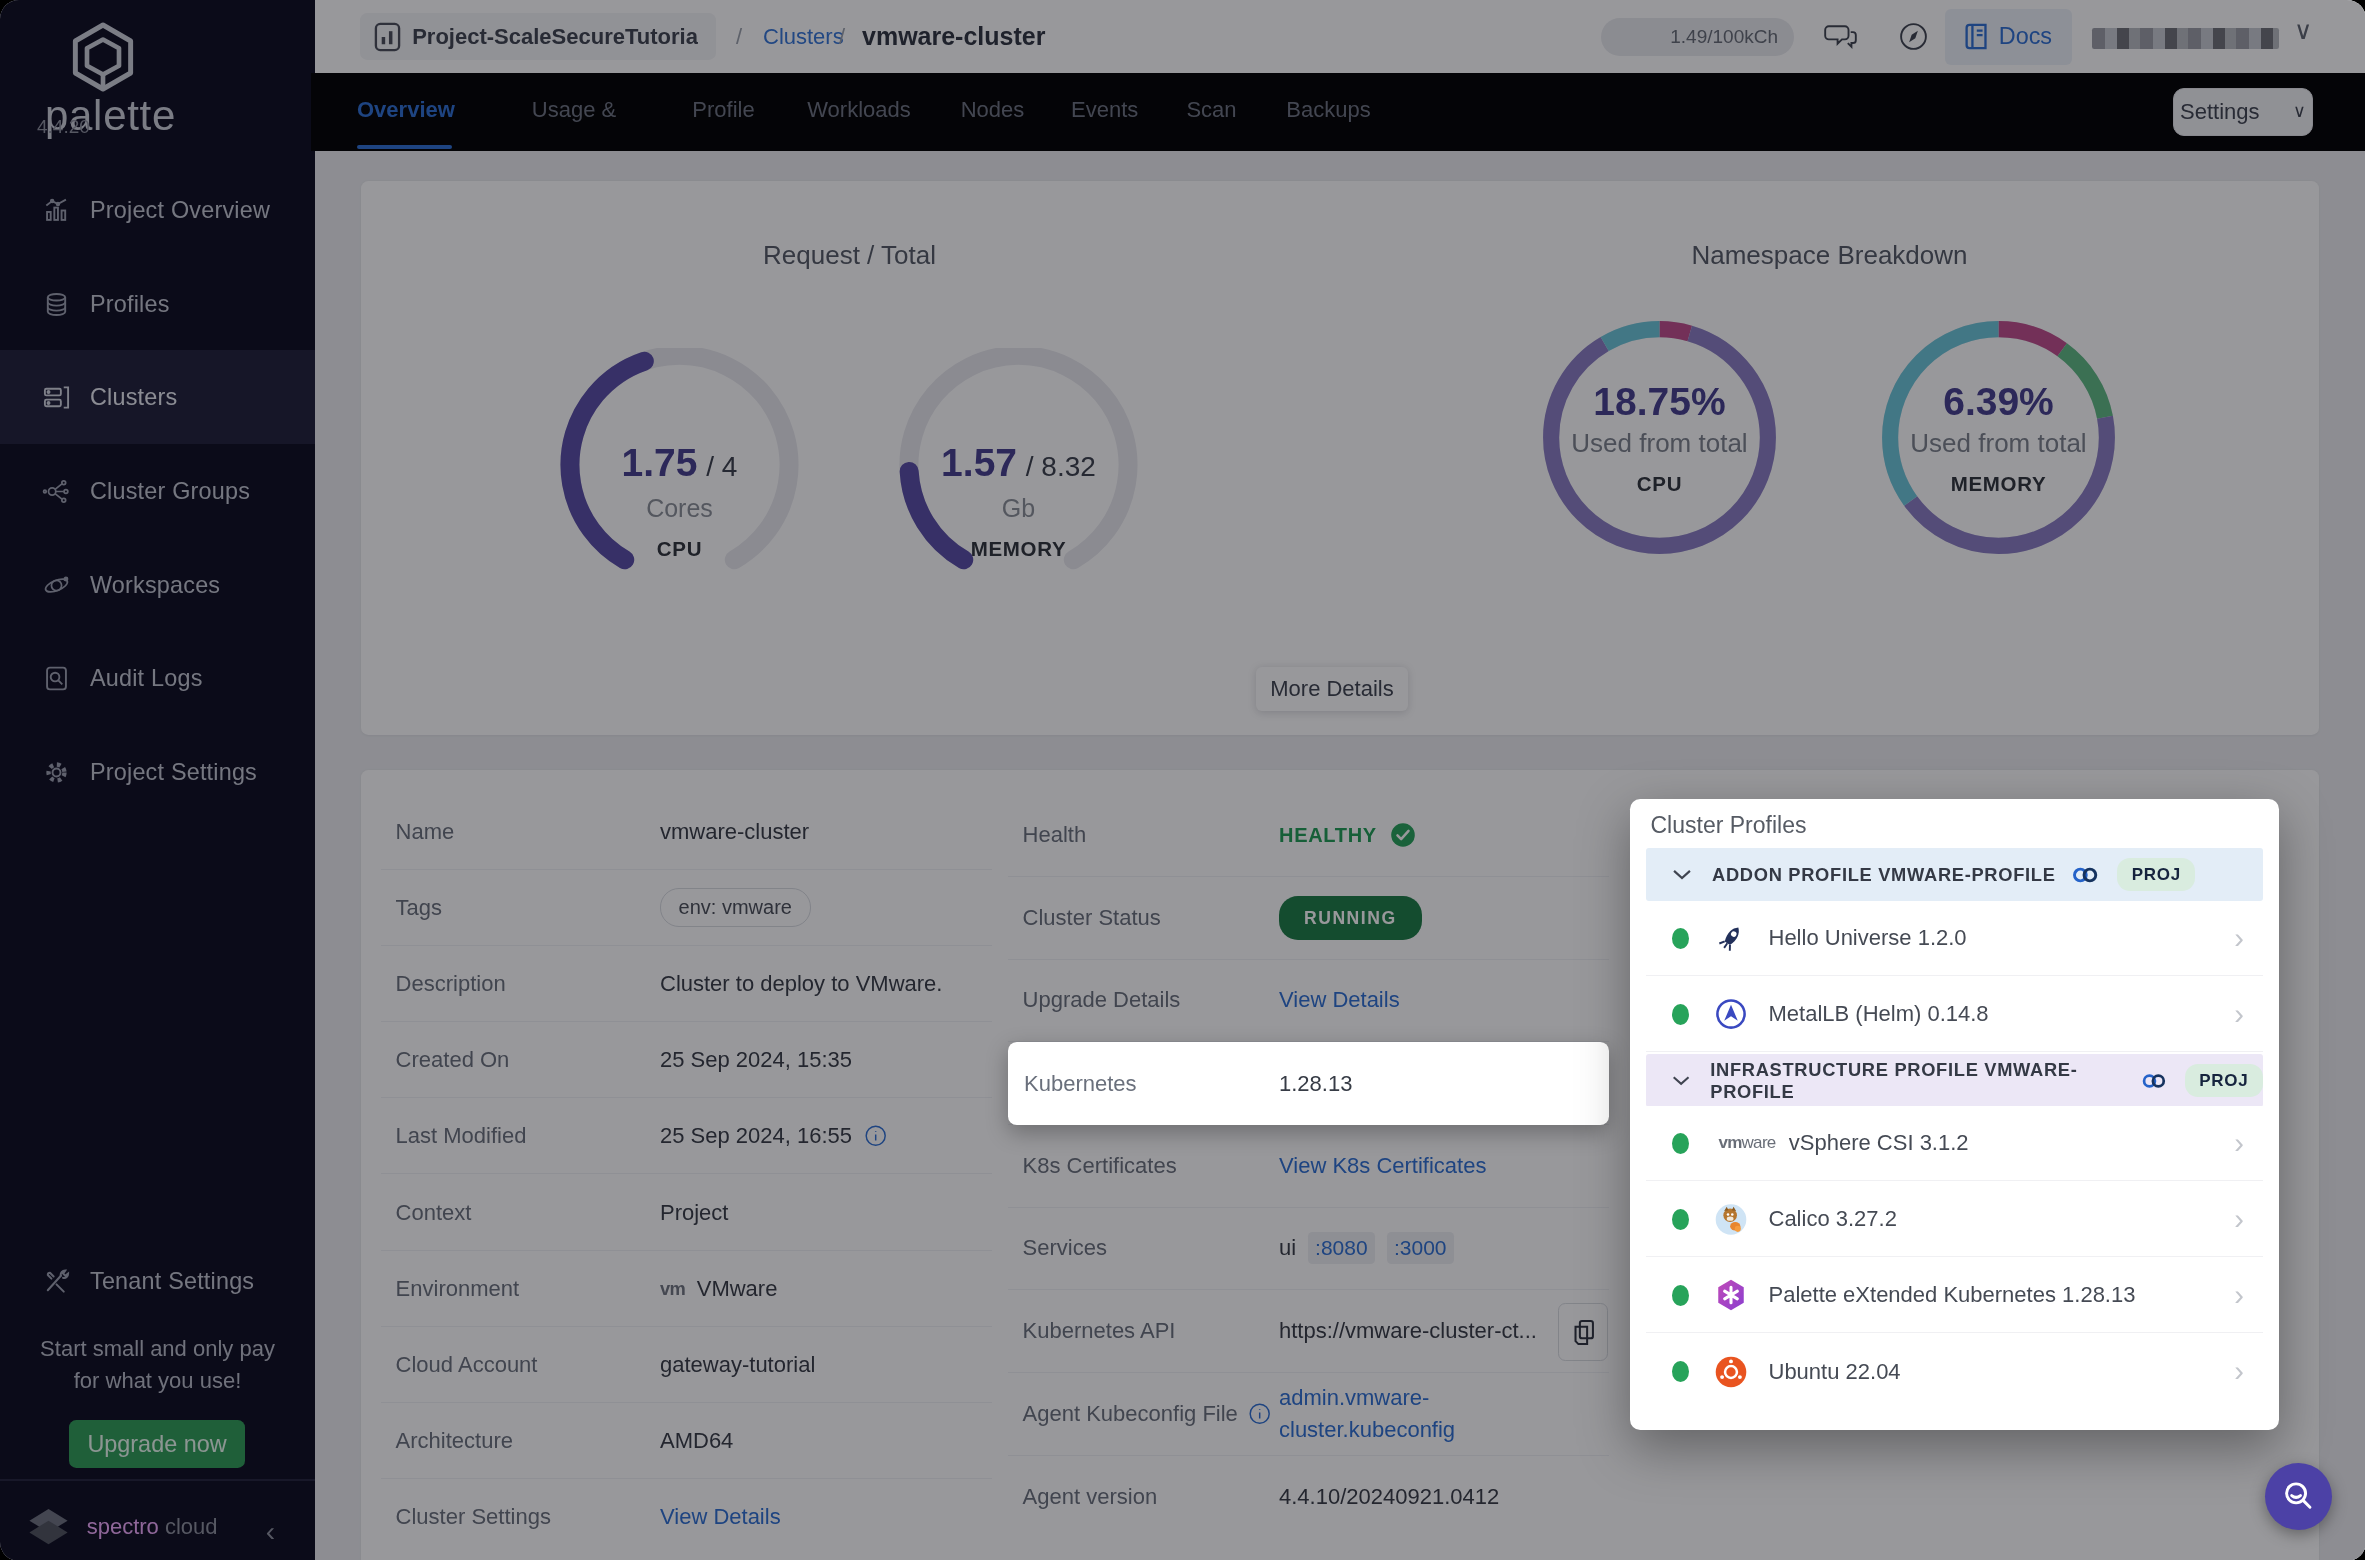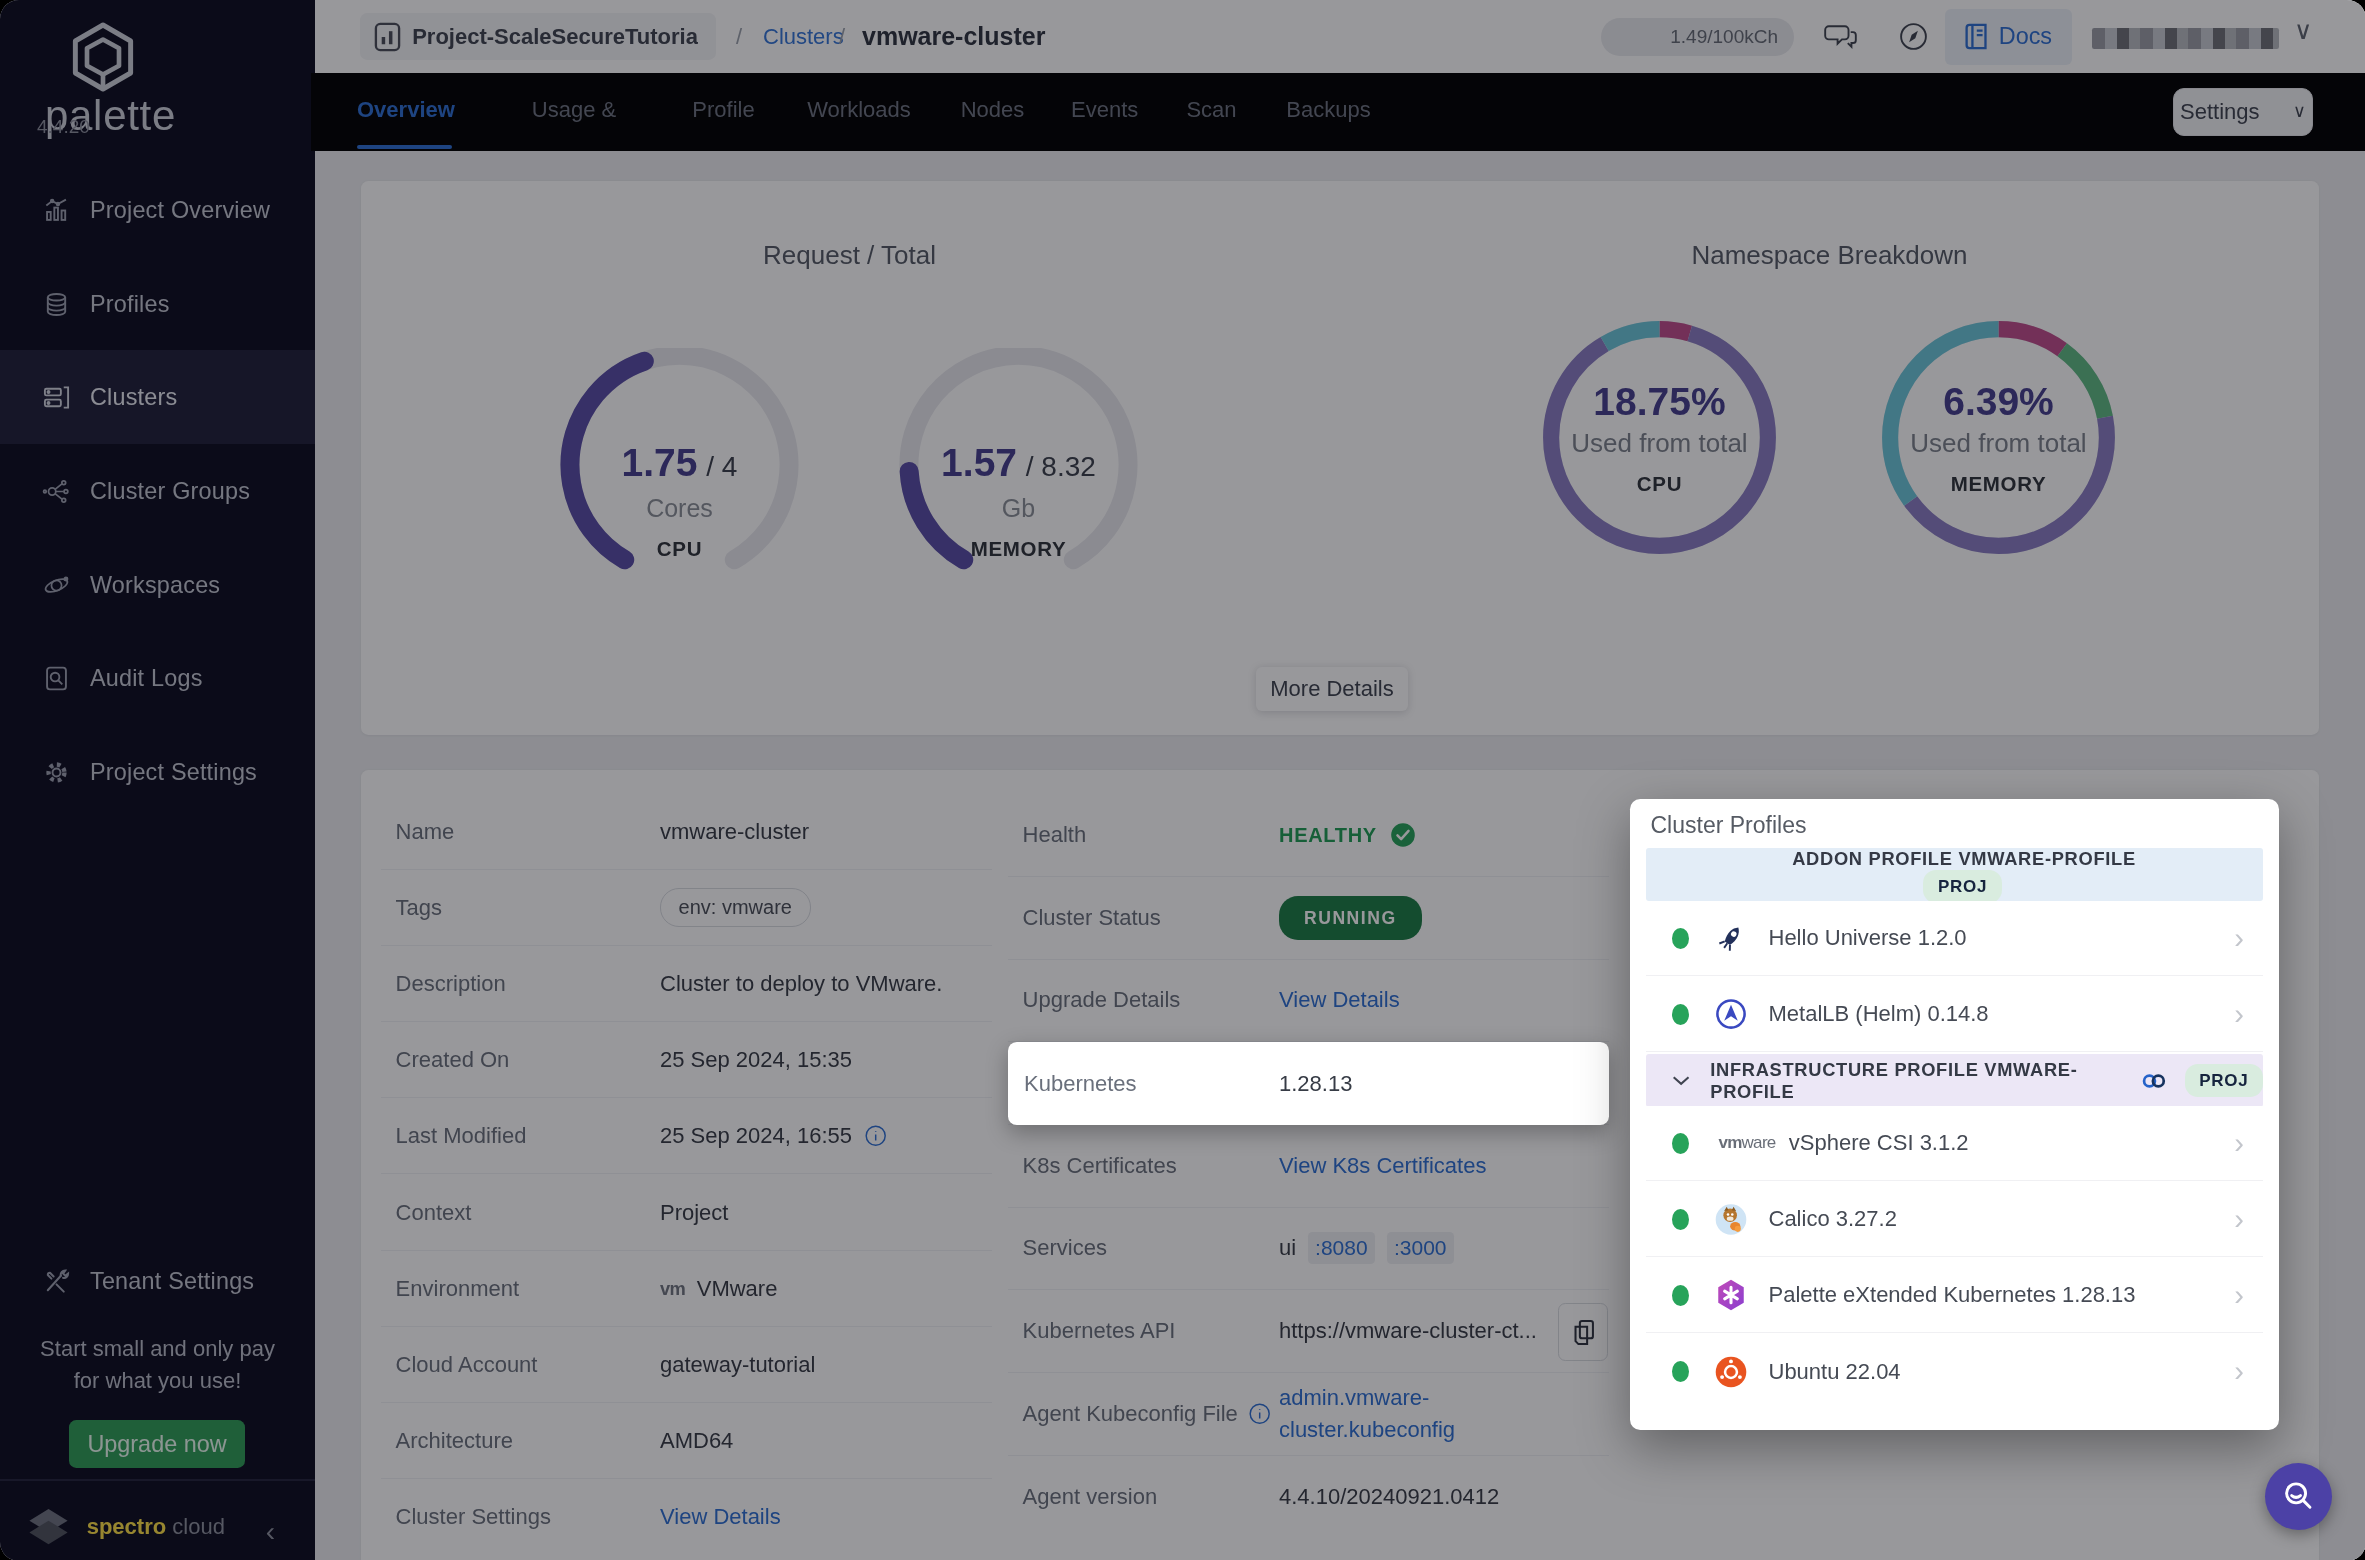--- a/index.html
+++ b/index.html
@@ -13,21 +13,21 @@
   .side-item .ic{margin-left:42px;width:29px;height:29px;flex:0 0 29px;}
   .side-item .lbl{margin-left:19px;font-size:23.4px;letter-spacing:0.2px;color:#c3c6d1;}
   .logo-row{position:absolute;left:29px;top:22px;display:flex;align-items:center;flex-direction:column;}
   .logo-text{margin-left:16px;font-size:42px;font-weight:500;color:#cdd0da;letter-spacing:0.7px;}
   .version{position:absolute;left:37px;top:116px;font-size:19px;color:#8e919e;}
   .promo{position:absolute;left:0;top:1333px;width:315px;text-align:center;font-size:22px;line-height:32px;color:#b9bcc8;}
   .upgrade-btn{position:absolute;left:69px;top:1420px;width:176px;height:48px;background:#2f9e57;border:0;border-radius:7.3px;color:#eafaf0;font-size:23.4px;font-family:inherit;cursor:pointer;}
   .side-divider{position:absolute;left:0;top:1479px;width:315px;height:1.5px;background:#23233c;}
   .spectro-row{position:absolute;left:0;top:1492px;width:315px;height:69px;display:flex;align-items:center;}
   .spectro-text{margin-left:11.7px;font-size:22px;color:#8e919e;}
-  .spectro-text b{color:#fde047;font-weight:700;}
+  .spectro-text b{color:#f0abfc;font-weight:400;}
   .collapse{position:absolute;right:40px;top:1516px;font-size:28px;color:#8e919e;cursor:pointer;}
   
   .topbar{position:absolute;left:315px;top:0;right:0;height:73px;background:#ffffff;}
   .crumb-box{position:absolute;left:45px;top:13px;width:356px;height:47px;background:#f3f4f6;border-radius:7.3px;display:flex;align-items:center;cursor:pointer;}
   .crumb-box .txt{margin-left:10.2px;font-size:22px;font-weight:600;color:#3f4450;white-space:nowrap;overflow:hidden;}
   .crumb-sep{position:absolute;top:0;height:73px;line-height:73px;font-size:22px;color:#9aa0ab;}
   .crumb-link{position:absolute;top:0;height:73px;line-height:73px;font-size:22px;color:#3575d6;cursor:pointer;}
   .crumb-title{position:absolute;top:0;height:73px;line-height:73px;font-size:25px;font-weight:600;color:#2f3440;}
   .credits-pill{position:absolute;left:1286px;top:17.6px;width:193px;height:38px;background:#e9eaee;border-radius:19px;font-size:19px;color:#666c76;display:flex;align-items:center;justify-content:flex-end;padding-right:16px;box-sizing:border-box;cursor:pointer;}
   .top-ic{position:absolute;top:19px;width:35px;height:35px;cursor:pointer;}
@@ -71,21 +71,21 @@
   .kc-val{font-size:22px;line-height:32px;color:#2e6fd2;cursor:pointer;}
   .vm-logo{font-size:18.3px;font-weight:700;color:#707580;letter-spacing:-0.7px;}
   
   .dim{position:absolute;inset:0;background:rgba(10,10,16,.42);z-index:40;}
   .spot-k8s{position:absolute;left:1008px;top:1042px;width:601px;height:83px;background:#fff;border-radius:8.8px;box-shadow:0 7.3px 22px rgba(0,0,0,.28);z-index:50;display:flex;align-items:center;}
   .spot-k8s .dlabel{margin-left:16px;font-size:22px;color:#6a707c;}
   .spot-k8s .dvalue{position:absolute;left:271px;font-size:22px;color:#373c46;}
   .panel{position:absolute;left:1630px;top:799px;width:649px;height:631px;background:#fff;border-radius:10.2px;box-shadow:0 17.6px 51px rgba(0,0,0,.35);z-index:50;}
   .panel-title{position:absolute;left:20.5px;top:13px;font-size:23px;color:#565b64;}
   .sec-head{position:absolute;left:16px;width:617px;height:53px;border-radius:2.9px;display:flex;align-items:center;cursor:pointer;}
-  .sec-head.addon{background:#e3edf7;flex-direction:column;}
+  .sec-head.addon{background:#e3edf7;}
   .sec-head.infra{background:#ece7f6;}
   .sec-head .sh-label{margin-left:19px;font-size:18.3px;font-weight:600;color:#343945;letter-spacing:0.7px;}
   .badge{margin-left:16px;background:#d9ecdf;color:#16243e;font-size:17px;font-weight:700;letter-spacing:0.7px;border-radius:13px;padding:6.6px 14.6px;}
   .prow{position:absolute;left:16px;width:617px;height:75px;background:#fff;border-bottom:1.5px solid #f0f0f3;box-sizing:border-box;display:flex;align-items:center;cursor:pointer;}
   .pdot{margin-left:26px;width:17px;height:21px;border-radius:50%;background:#27a35a;flex:0 0 17px;}
   .picon{margin-left:25px;width:34px;height:34px;flex:0 0 34px;display:flex;align-items:center;justify-content:center;}
   .pname{margin-left:20.5px;font-size:22px;color:#454a54;}
   .pchev{position:absolute;right:19px;font-size:29px;color:#c3c6cc;}
   .fab{position:absolute;left:2265px;top:1463px;width:67px;height:67px;border-radius:50%;background:#4c41a6;z-index:60;display:flex;align-items:center;justify-content:center;box-shadow:0 4.4px 14.6px rgba(0,0,0,.35);cursor:pointer;}
 </style>

